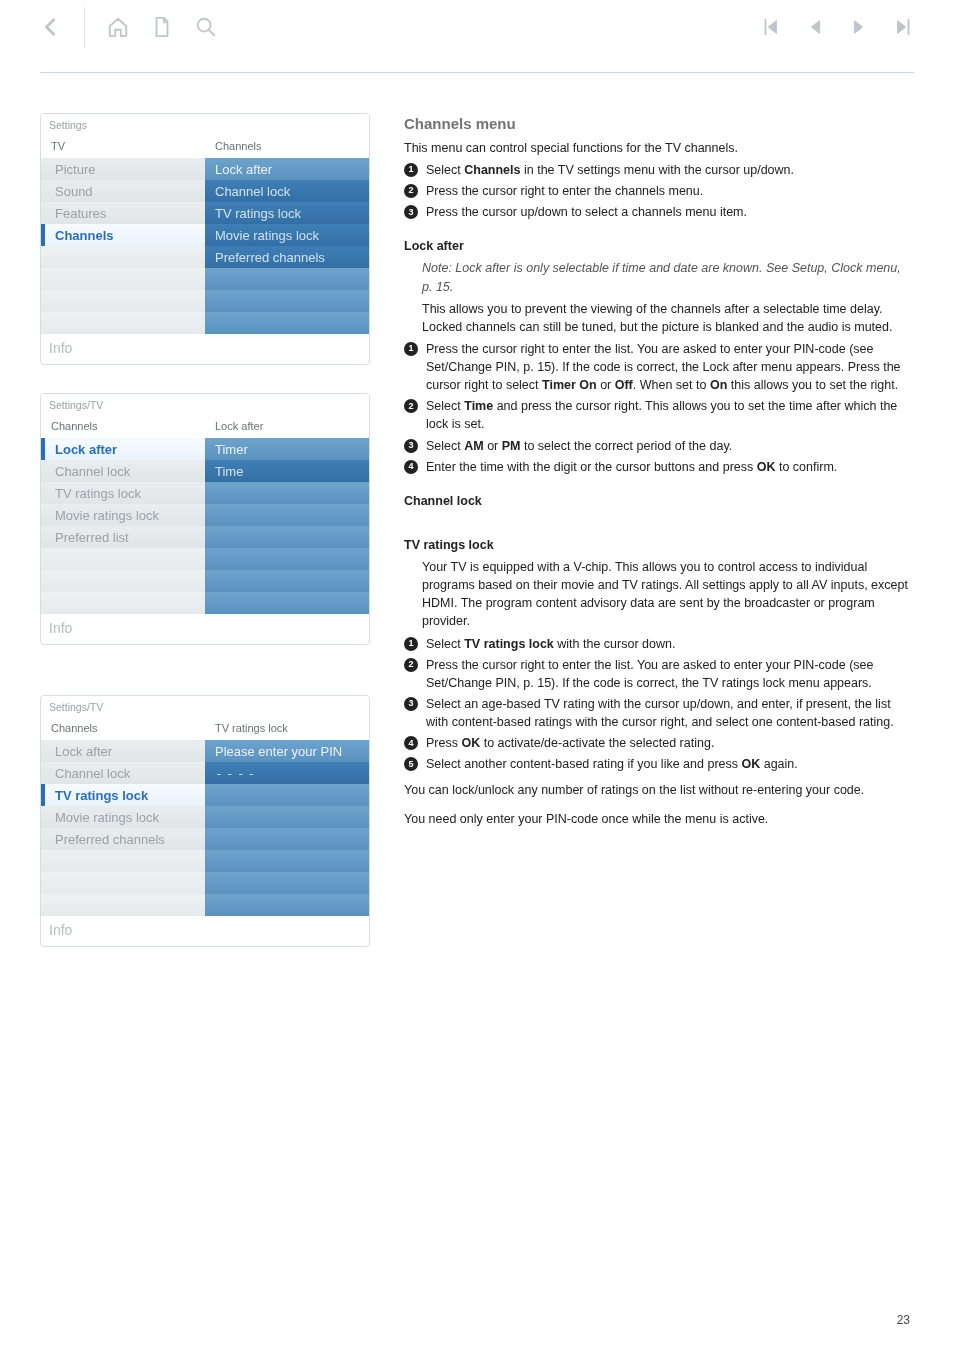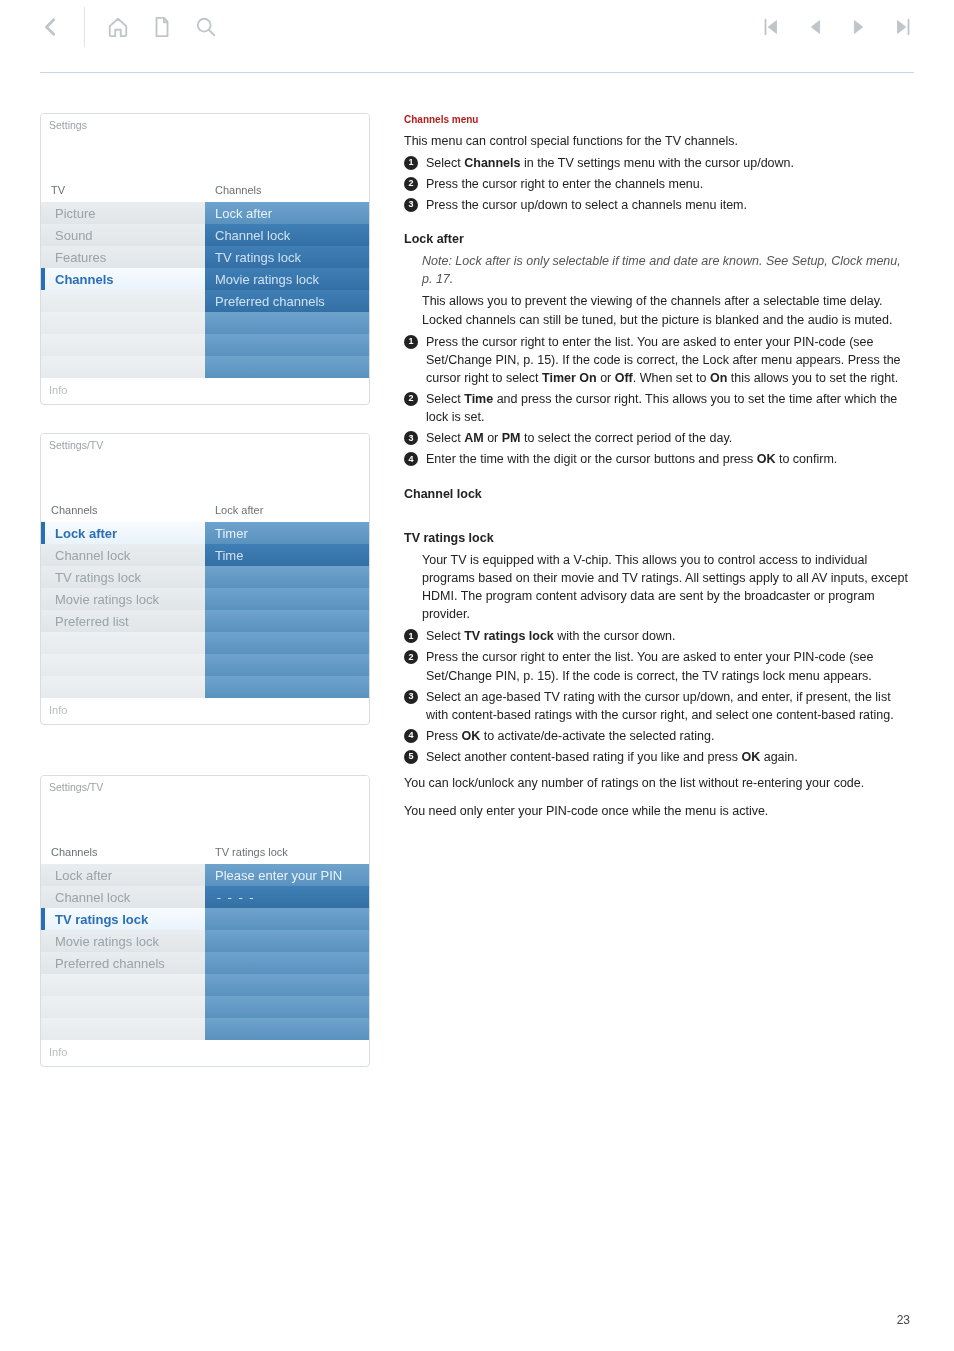--- a/index.html
+++ b/index.html
@@ -13,35 +13,35 @@
   .sep { width: 1px; height: 40px; background: #dfe4e8; }
   hr.topline { border: 0; border-top: 1px solid #c7d7e8; margin: 0 0 40px 0; }
   
   .cols { display: flex; gap: 34px; }
   .left { width: 330px; flex: 0 0 330px; }
   .right { flex: 1 1 auto; font-size: 12.5px; line-height: 1.45; color: #222; }
   
   .card { border: 1px solid #d8dde0; border-radius: 4px; background: #fff; margin-bottom: 28px; overflow: hidden; }
   .card-title { font-size: 10.5px; color: #9aa3a8; padding: 5px 8px 3px 8px; background: #fff; }
   .panels { display: flex; }
-  .panel { flex: 1 1 50%; margin-top: 44px; }
+  .panel { flex: 1 1 50%; }
   .hdr { font-size: 11px; color: #6a7176; padding: 6px 10px; background: #fff; text-align: left; }
   .rows { }
   .row { font-size: 13px; padding: 5px 10px; height: 22px; display:flex; align-items:center; }
   .row.empty { height: 22px; }
   .panel-left .row.sub { color: #9aa3a8; background: linear-gradient(#e9edef,#e0e5e8); border-left: 4px solid transparent; }
   .panel-left .row.sel { color: #2a6fb5; font-weight: 600; background: linear-gradient(#f7fbff,#eaf3fb); border-left: 4px solid #2a6fb5; }
   .panel-right .row { background: linear-gradient(#3f7fb5,#336fa5); color: #cfe2f2; border-left: 0; }
   .panel-right .row.light { background: linear-gradient(#6ea3cc,#5a92bf); color:#e8f2fa; }
   .panel-right .row.empty { background: linear-gradient(#6ea3cc,#5a92bf); }
   .panel-left .row.empty { background: linear-gradient(#eef1f3,#e6eaed); border-left:4px solid transparent; }
-  .card-footer { font-size: 11px; color: #b6bdc1; padding: 6px 8px 8px 8px; }
+  .card-footer { font-size: 14px; color: #b6bdc1; padding: 6px 8px 8px 8px; }
   .pin { letter-spacing: 3px; font-family: monospace; color:#bfe0ff; }
   
-  .right h2 { font-size: 10px; font-weight: 700; color: #b91c1c; margin-bottom: 2px; }
+  .right h2 { font-size: 15px; font-weight: 700; color: #737373; margin-bottom: 2px; }
   .right h3 { font-size: 12.5px; font-weight: 700; color: #222; margin: 16px 0 4px 0; }
   .right p { margin: 4px 0; }
   .right .note { font-style: italic; color: #555; }
   .right .indent { margin-left: 18px; }
   .right ol { list-style: none; margin: 4px 0 8px 0; }
   .right ol li { position: relative; padding-left: 22px; margin: 3px 0; }
   .right ol li .num {
     position: absolute; left: 0; top: 2px;
     width: 14px; height: 14px; border-radius: 50%;
     background: #222; color: #fff; font-size: 9px; font-weight: 700;
@@ -218,21 +218,21 @@
     <div class="right">
       <h2>Channels menu</h2>
       <p>This menu can control special functions for the TV channels.</p>
       <ol>
         <li><span class="num">1</span><span>Select </span><b>Channels</b><span> in the TV settings menu with the cursor up/down.</span></li>
         <li><span class="num">2</span><span>Press the cursor right to enter the channels menu.</span></li>
         <li><span class="num">3</span><span>Press the cursor up/down to select a channels menu item.</span></li>
       </ol>
 
       <h3>Lock after</h3>
-      <p class="indent note">Note: Lock after is only selectable if time and date are known. See Setup, Clock menu, p. 17.</p>
+      <p class="indent note">Note: Lock after is only selectable if time and date are known. See Setup, Clock menu, p. 15.</p>
       <p class="indent">This allows you to prevent the viewing of the channels after a selectable time delay. Locked channels can still be tuned, but the picture is blanked and the audio is muted.</p>
       <ol>
         <li><span class="num">1</span><span>Press the cursor right to enter the list. You are asked to enter your PIN-code (see Set/Change PIN, p. 15). If the code is correct, the Lock after menu appears. Press the cursor right to select </span><b>Timer On</b><span> or </span><b>Off</b><span>. When set to </span><b>On</b><span> this allows you to set the right.</span></li>
         <li><span class="num">2</span><span>Select </span><b>Time</b><span> and press the cursor right. This allows you to set the time after which the lock is set.</span></li>
         <li><span class="num">3</span><span>Select </span><b>AM</b><span> or </span><b>PM</b><span> to select the correct period of the day.</span></li>
         <li><span class="num">4</span><span>Enter the time with the digit or the cursor buttons and press </span><b>OK</b><span> to confirm.</span></li>
       </ol>
 
       <h3>Channel lock</h3>
 

